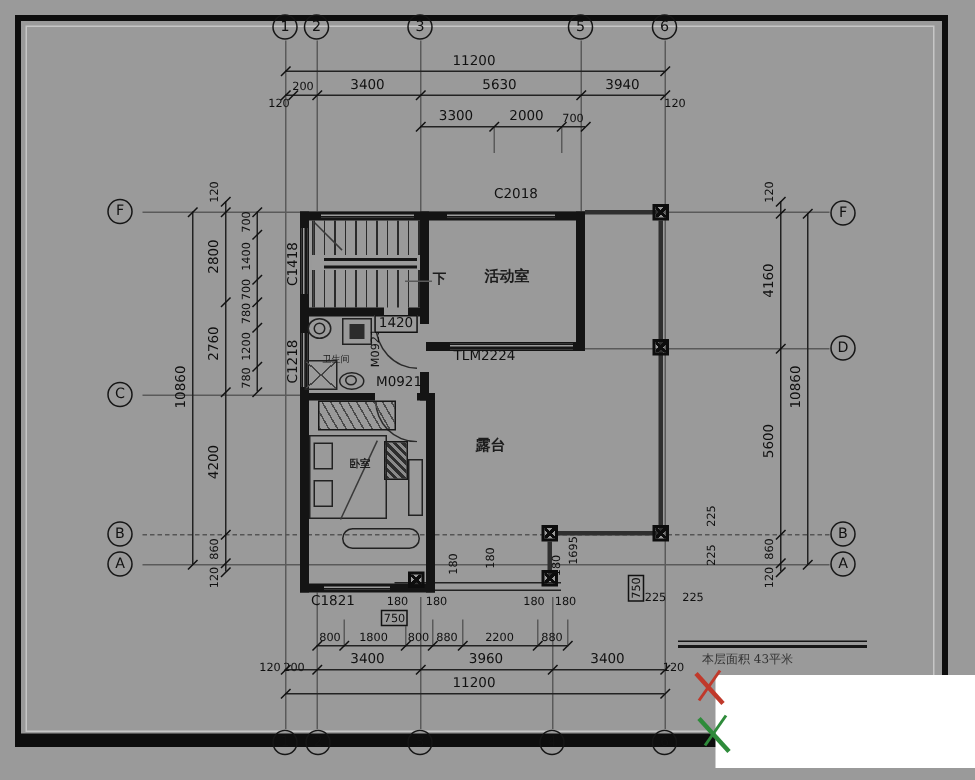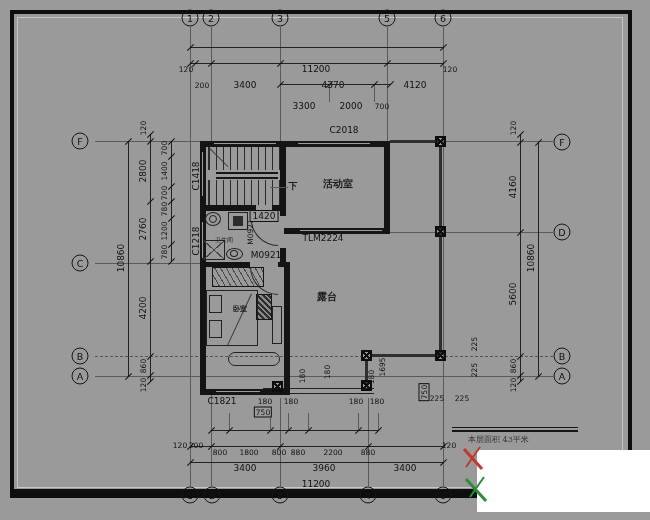--- a/index.html
+++ b/index.html
@@ -46,21 +46,21 @@
   .flab{position:absolute;transform:translate(-50%,-50%);font-size:9px;color:#101010;white-space:nowrap;}
   .flab.rot{transform:translate(-50%,-50%) rotate(-90deg);}
   .flab.s{font-size:7.5px;}
   .flab.boxed{border:1px solid #111;padding:0 2px;background:#9b9b9b;font-size:9px;}
   .flab.boxed-s{border:1px solid #111;padding:0 1px;background:#9b9b9b;font-size:7.5px;}
   .flab.boxed-s.rot{transform:translate(-50%,-50%) rotate(-90deg);}
   .flab.cn{font-size:10px;font-weight:bold;color:#1c1c1c;}
   .flab.cn-s{font-size:9px;font-weight:bold;color:#1c1c1c;}
   .flab.cn-xs{font-size:7px;font-weight:bold;color:#1c1c1c;}
   .flab.cn-xxs{font-size:6px;color:#1c1c1c;}
-  .dim-row-label{position:absolute;transform:translate(-50%,-100%);font-size:9px;color:#101010;white-space:nowrap;margin-top:28px;}
+  .dim-row-label{position:absolute;transform:translate(-50%,-100%);font-size:9px;color:#101010;white-space:nowrap;}
   .dim-row-label.s{font-size:7.5px;}
   .dim-col-label{position:absolute;transform:translate(-50%,-50%) rotate(-90deg);font-size:9px;color:#101010;white-space:nowrap;}
   .dim-col-label.s{font-size:7.5px;}
   #titleblock{position:absolute;left:452px;top:404px;z-index:5;}
   #title-main{font-family:"DejaVu Serif","Liberation Serif",serif;font-weight:bold;font-size:18px;color:#181818;
     display:inline-block;letter-spacing:1px;}
   #title-scale{font-family:"DejaVu Serif","Liberation Serif",serif;font-size:11px;color:#181818;display:inline-block;margin-left:6px;}
   .u1{position:absolute;left:452px;top:427px;width:126px;height:1px;background:#161616;z-index:5;}
   .u2{position:absolute;left:452px;top:430px;width:126px;height:2px;background:#161616;z-index:5;}
   #subtitle{position:absolute;left:468px;top:434px;font-family:"DejaVu Serif","Liberation Serif",serif;
@@ -197,22 +197,22 @@
     <div class="dim-row-label" style="left: 316px; top: 46px;">11200</div>
     <div class="dimline" style="left: 190px; top: 63px; width: 253px;"></div>
     <div class="tick" style="left: 186px; top: 63px;"></div>
     <div class="tick" style="left: 191px; top: 63px;"></div>
     <div class="tick" style="left: 207px; top: 63px;"></div>
     <div class="tick" style="left: 276px; top: 63px;"></div>
     <div class="tick" style="left: 383px; top: 63px;"></div>
     <div class="tick" style="left: 439px; top: 63px;"></div>
     <div class="dim-row-label s" style="left: 202px; top: 62px;">200</div>
     <div class="dim-row-label" style="left: 245px; top: 62px;">3400</div>
-    <div class="dim-row-label" style="left: 333px; top: 62px;">4370</div>
-    <div class="dim-row-label" style="left: 415px; top: 62px;">4120</div>
+    <div class="dim-row-label" style="left: 333px; top: 62px;">5630</div>
+    <div class="dim-row-label" style="left: 415px; top: 62px;">3940</div>
     <div class="dimline" style="left: 280px; top: 84px; width: 110px;"></div>
     <div class="tick" style="left: 276px; top: 84px;"></div>
     <div class="tick" style="left: 325px; top: 84px;"></div>
     <div class="tick" style="left: 370px; top: 84px;"></div>
     <div class="tick" style="left: 386px; top: 84px;"></div>
     <div class="dim-row-label" style="left: 304px; top: 83px;">3300</div>
     <div class="dim-row-label" style="left: 351px; top: 83px;">2000</div>
     <div class="dim-row-label s" style="left: 382px; top: 83px;">700</div>
     <div class="dimline" style="left: 211px; top: 430px; width: 167px;"></div>
     <div class="tick" style="left: 207px; top: 430px;"></div>

